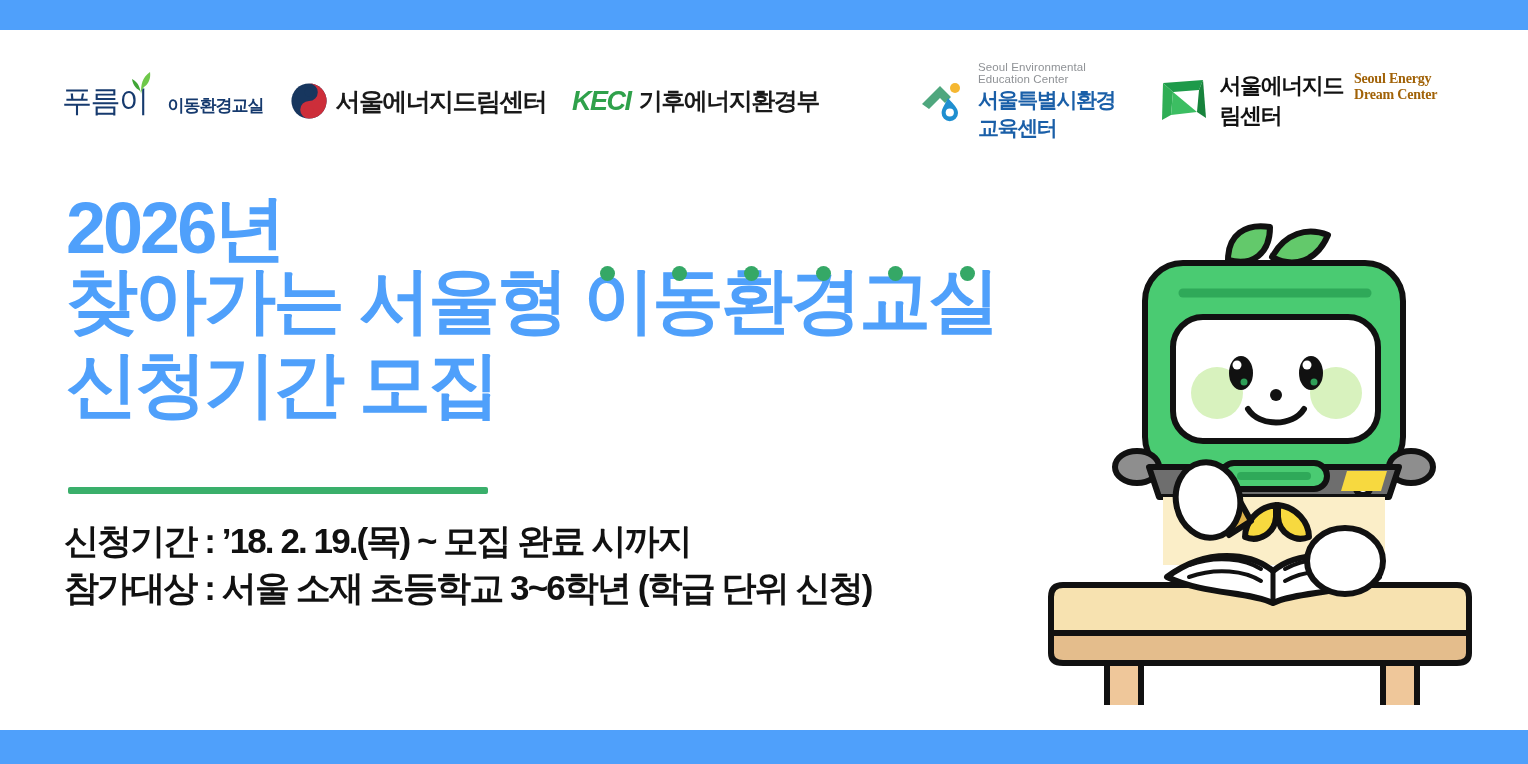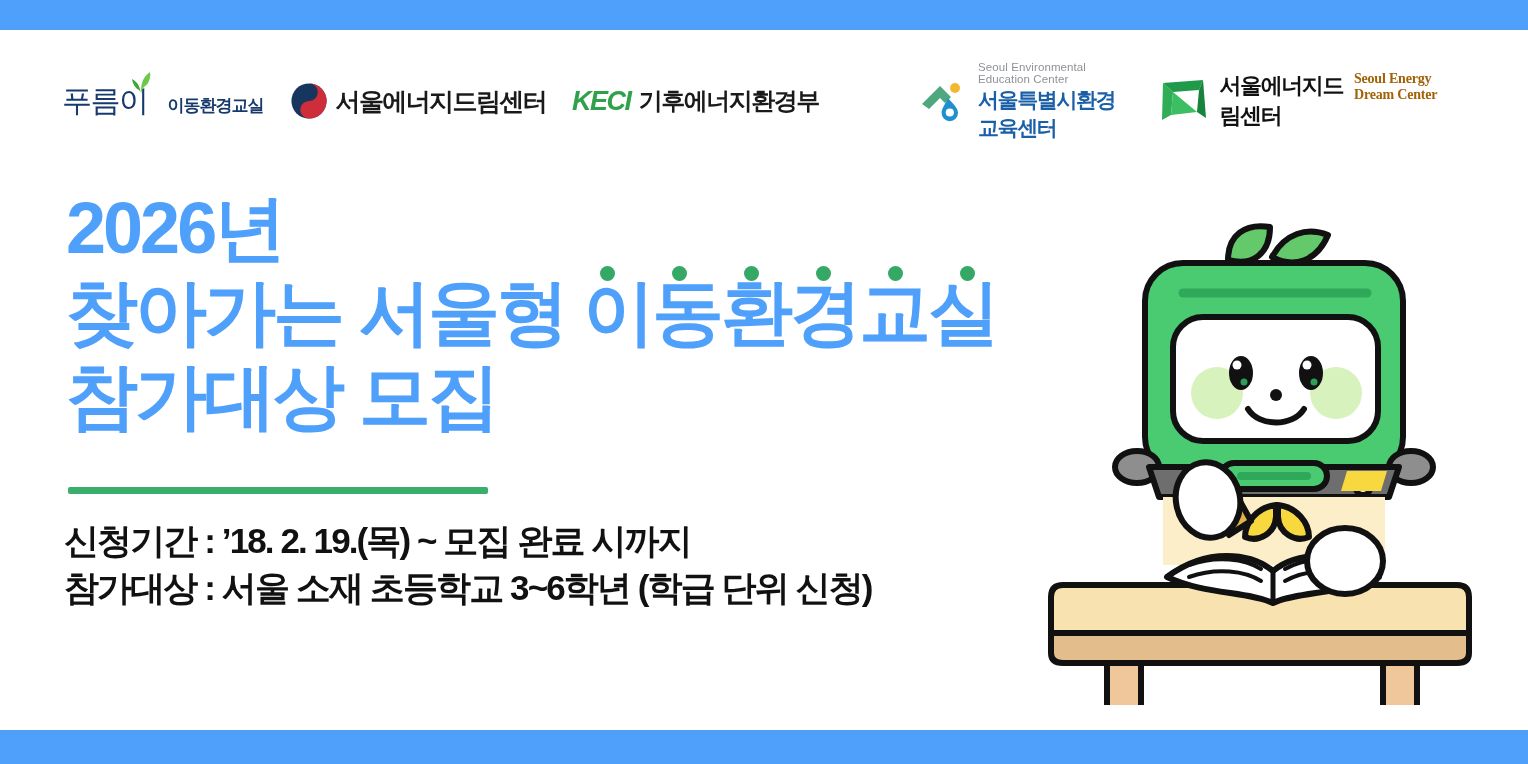--- a/index.html
+++ b/index.html
@@ -81,21 +81,21 @@
   }
 
   
   .headline { position: absolute; left: 66px; top: 192px; }
   .hl-line {
     color: #4FA0FB; font-weight: 800;
     letter-spacing: -3px; line-height: 1.0;
     white-space: nowrap;
   }
   .hl-1 { font-size: 72px; }
-  .hl-2 { font-size: 72px; margin-top: 12px; }
+  .hl-2 { font-size: 72px; }
   .hl-3 { font-size: 72px; margin-top: 12px; }
 
   .rule {
     position: absolute; left: 68px; top: 487px;
     width: 420px; height: 7px; background: #3AAF6B; border-radius: 2px;
   }
 
   .dots {
     position: absolute; left: 600px; top: 266px;
     display: flex; gap: 57px;
@@ -179,21 +179,21 @@
           <span class="en">Seoul Energy Dream Center</span>
         </div>
       </div>
 
     </div>
   </div>
 
   <div class="headline">
     <div class="hl-line hl-1">2026년</div>
     <div class="hl-line hl-2">찾아가는 서울형 이동환경교실</div>
-    <div class="hl-line hl-3">참가대상 모집</div>
+    <div class="hl-line hl-3">신청기간 모집</div>
   </div>
 
   <div class="rule"></div>
 
   <div class="dots">
     <span class="dot"></span>
     <span class="dot"></span>
     <span class="dot"></span>
     <span class="dot"></span>
     <span class="dot"></span>

